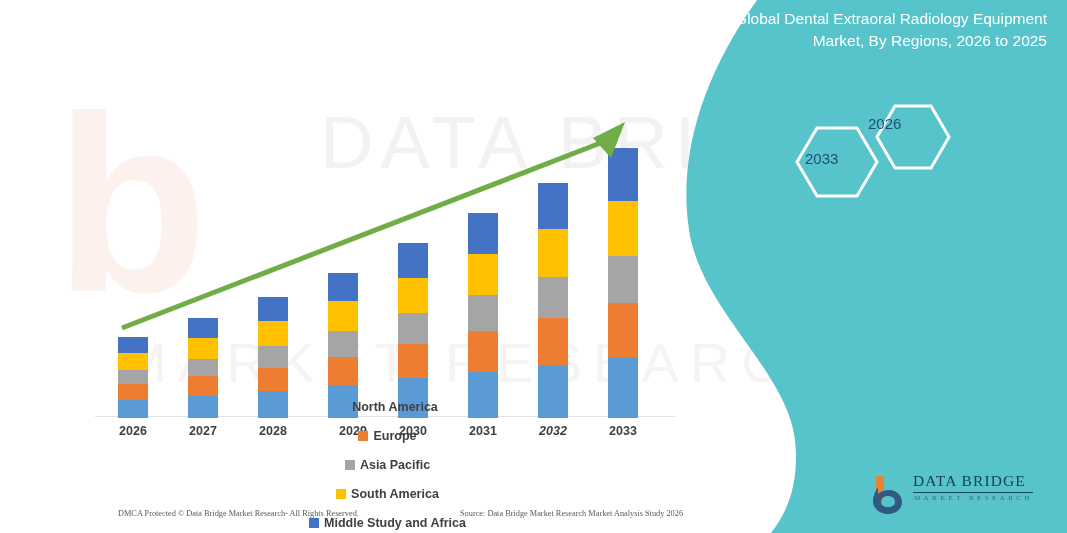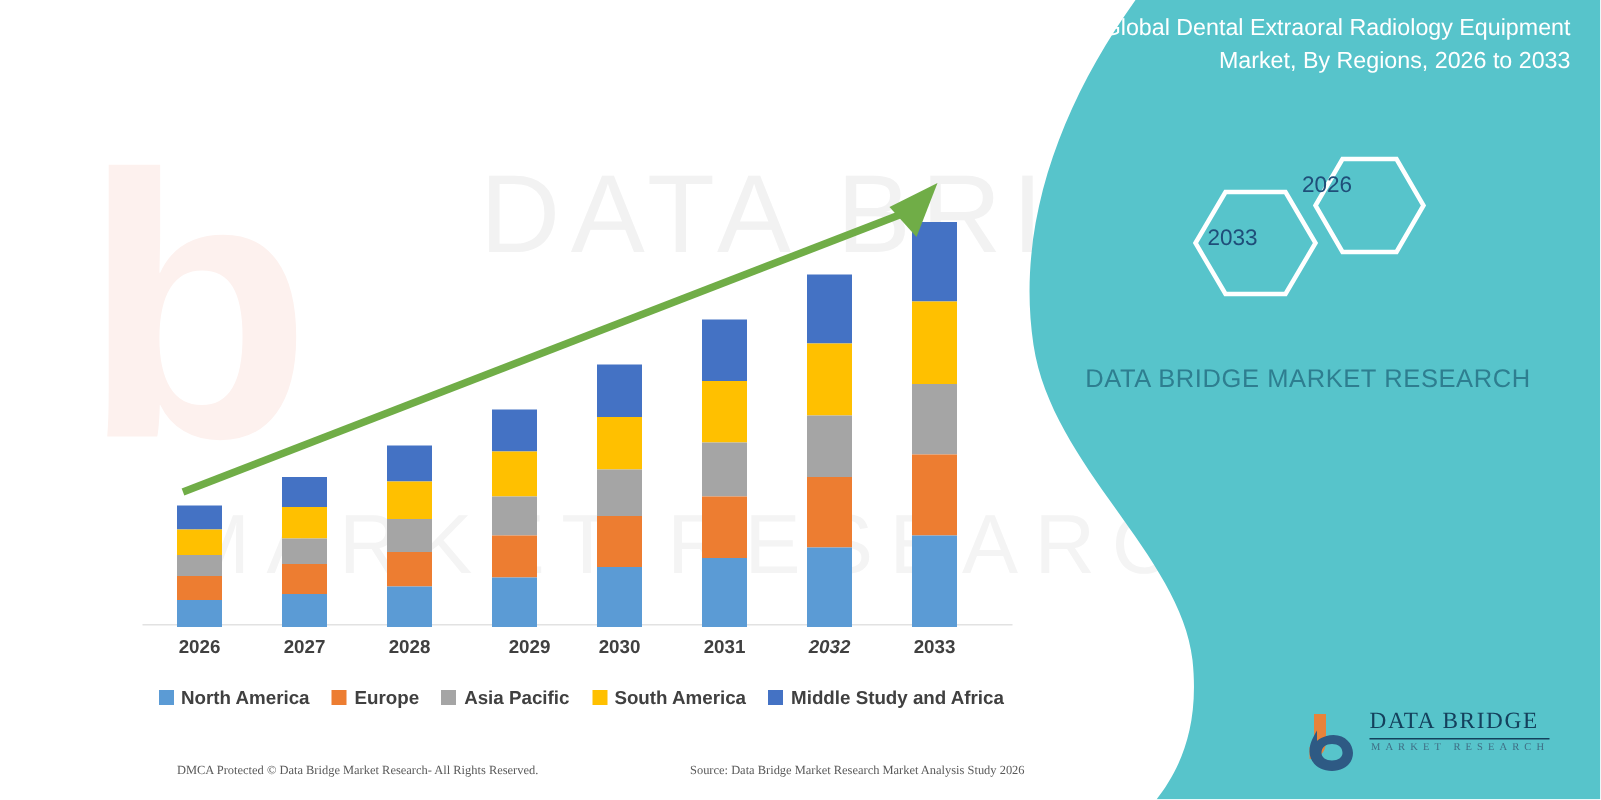--- a/index.html
+++ b/index.html
@@ -39,21 +39,21 @@
                color:#1f3864;font-size:17px;line-height:26px;font-weight:400;}
   .plot{position:absolute;left:95px;top:110px;width:585px;height:308px;}
   .axis{position:absolute;left:95px;top:416px;width:580px;height:1px;background:#e2e2e2;}
   .bar{position:absolute;bottom:0;width:30px;}
   .seg{width:100%;display:block;}
   .xlabels{position:absolute;left:95px;top:424px;width:585px;height:22px;}
   .xlab{position:absolute;width:60px;text-align:center;color:#404040;
         font-size:12.5px;font-weight:700;}
 
   .legend{position:absolute;left:95px;top:454px;width:585px;height:22px;
-          display:flex;justify-content:center;align-items:center;gap:15px;}
+          display:flex;justify-content:center;align-items:center;gap:15px;flex-direction:column;}
   .lg{display:flex;align-items:center;gap:5px;}
   .lg-sw{width:10px;height:10px;display:block;}
   .lg-tx{color:#404040;font-size:12.5px;font-weight:700;white-space:nowrap;}
 
   .footer{position:absolute;left:0;top:505px;width:700px;height:20px;margin-left:32px;}
   .ft{position:absolute;color:#595959;font-size:8.3px;
       font-family:"Liberation Serif",serif;white-space:nowrap;}
   .ft-l{left:86px;top:4px;}
   .ft-r{left:428px;top:4px;}
 </style>
@@ -170,34 +170,33 @@
 
   <div class="footer">
     <div class="ft ft-l">DMCA Protected © Data Bridge Market Research-  All Rights Reserved.</div>
     <div class="ft ft-r">Source: Data Bridge Market Research  Market Analysis Study 2026</div>
   </div>
 
   <div class="panel">
     <svg width="400" height="533" viewBox="0 0 400 533">
       <path id="panel-path" d="M 400 0 L 90 0 C 40 70 10 150 22 230 C 34 310 120 370 128 440 C 133 487 118 515 104 533 L 400 533 Z" fill="#57C4CB"></path>
     </svg>
-    <div class="panel-title">Global Dental Extraoral Radiology Equipment Market, By Regions, 2026 to 2033</div>
+    <div class="panel-title">Global Dental Extraoral Radiology Equipment Market, By Regions, 2026 to 2025</div>
 
     <div class="hexwrap">
       <svg width="400" height="120" viewBox="0 0 400 120">
 
         <polygon points="220,47 238,16 274,16 292,47 274,78 238,78" transform="translate(-10,0) scale(1)" fill="none" stroke="#ffffff" stroke-width="3"></polygon>
 
         <polygon points="130,72 150,38 190,38 210,72 190,106 150,106" fill="none" stroke="#ffffff" stroke-width="3"></polygon>
       </svg>
       <div class="hex-label" style="left:201px;top:25px;">2026</div>
       <div class="hex-label" style="left:138px;top:60px;">2033</div>
     </div>
 
-    <div class="dbmr">DATA BRIDGE MARKET RESEARCH</div>
   </div>
 
   <div class="logo">
     <svg width="44" height="44" viewBox="0 0 44 44" style="position:absolute;left:0;top:2px;">
       <path d="M8 4 L16 4 L16 22 C16 30 11 34 5 34 L5 26 C8 26 8 23 8 20 Z" fill="#E8833A"></path>
       <path d="M10 15 L10 22 C10 22 14 18 21 18 C29 18 34 24 34 30 C34 37 28 42 20 42 C11 42 5 36 5 29 C5 24 7 20 10 15 Z
                M20 24 C16 24 13 26 13 30 C13 33 16 35 20 35 C24 35 27 33 27 30 C27 26 24 24 20 24 Z" fill="#2E5A84"></path>
     </svg>
     <div class="logo-txt1">DATA BRIDGE</div>
     <div class="logo-rule"></div>

